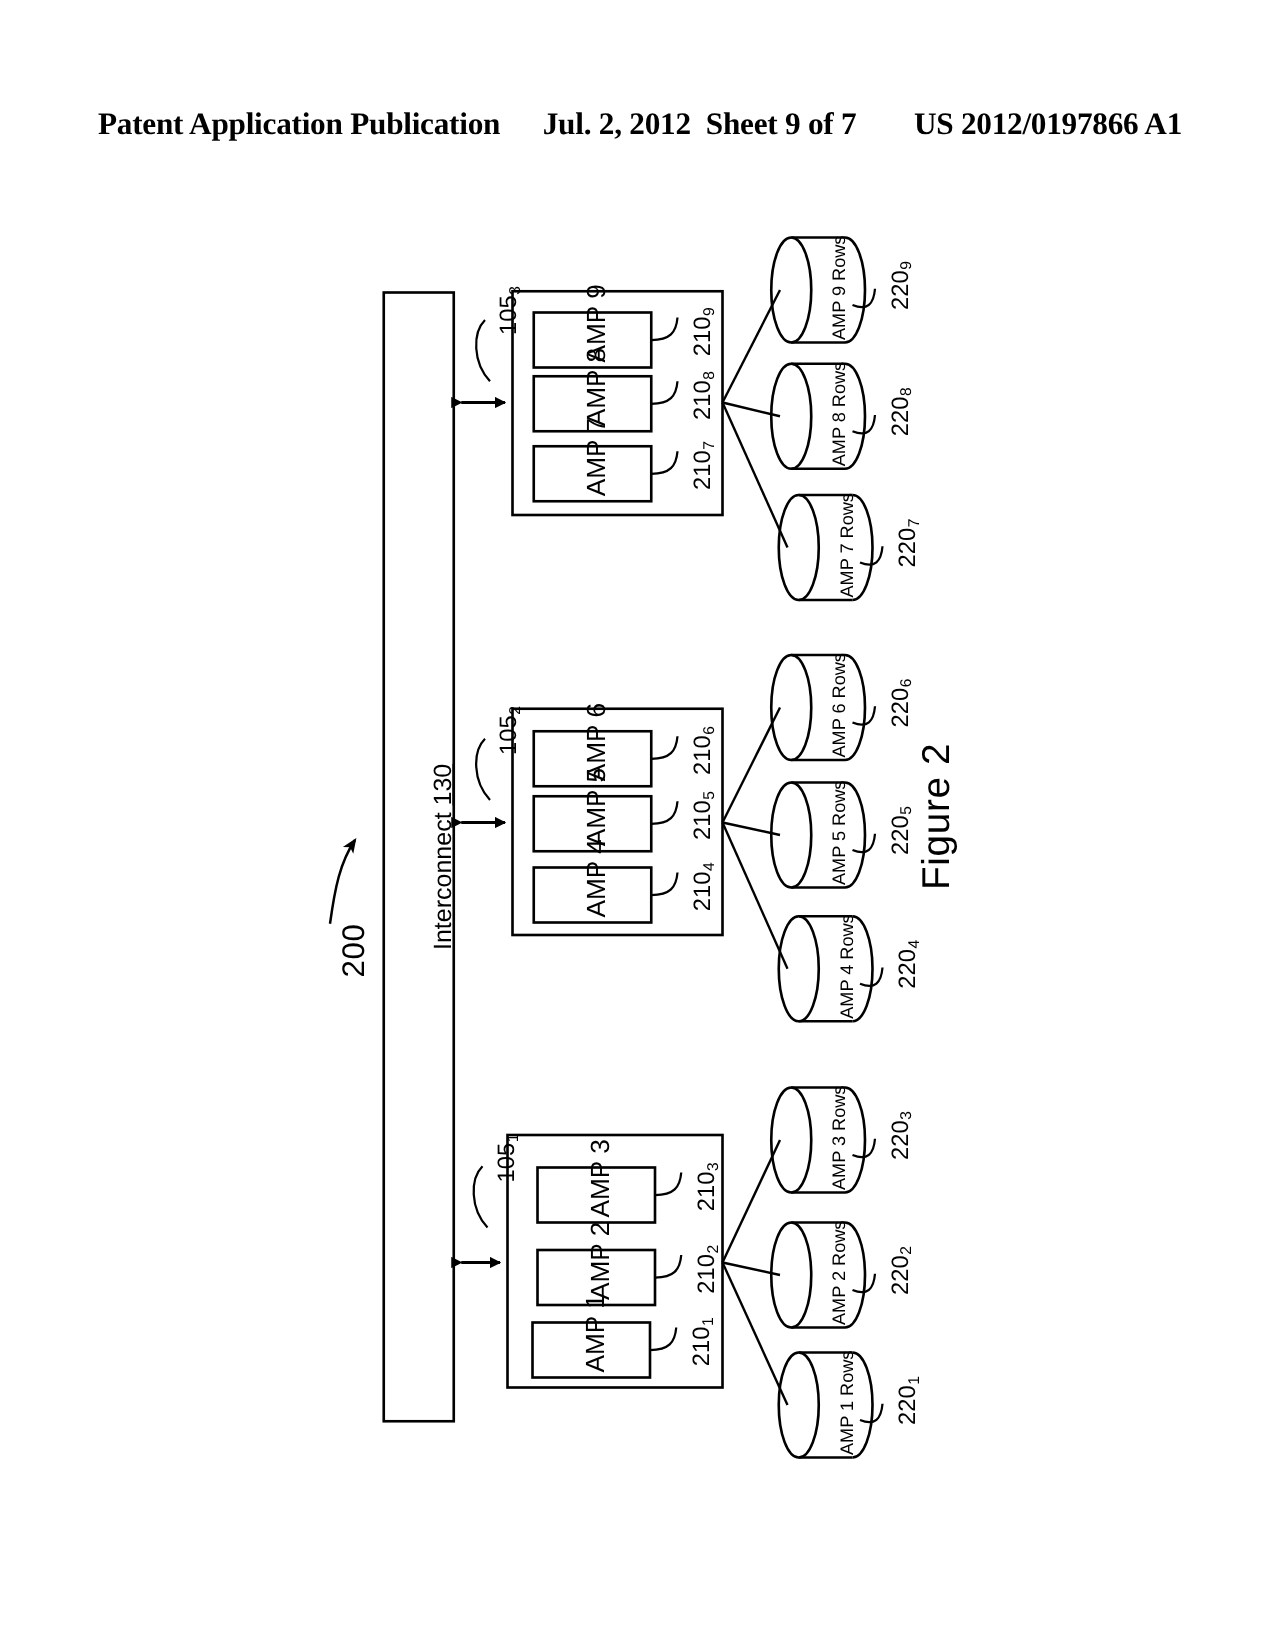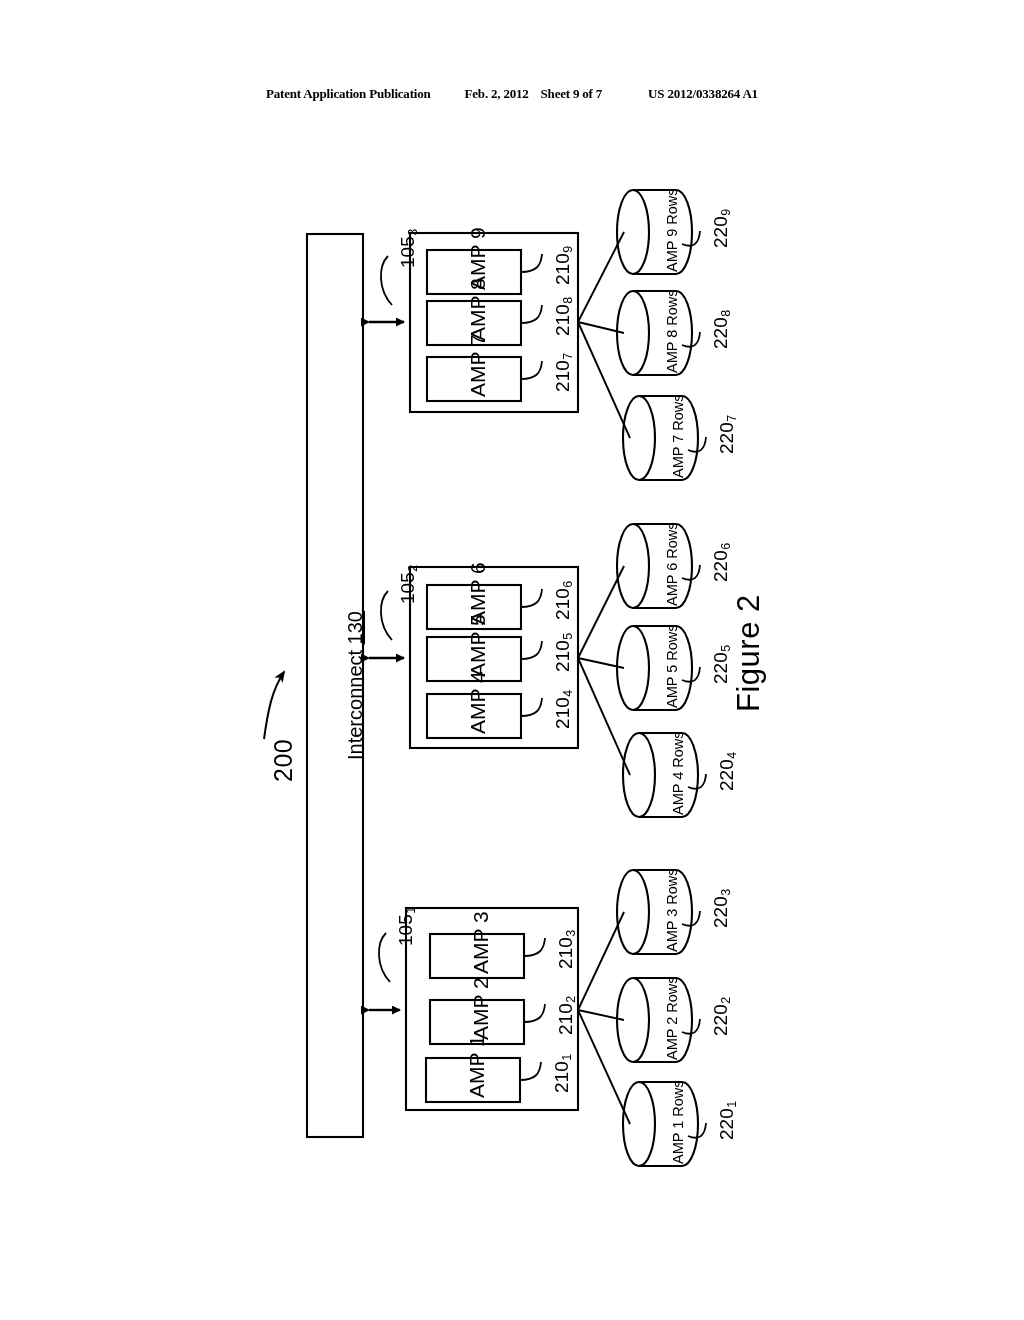--- a/index.html
+++ b/index.html
@@ -21,21 +21,21 @@
     position: absolute;
     top: 86px;
     left: 0;
     width: 1024px;
     height: 30px;
     display: flex;
     justify-content: center;
     align-items: baseline;
     font-family: "Liberation Serif", serif;
     font-weight: bold;
-    font-size: 13px;
+    font-size: 25px;
     color: #000000;
     letter-spacing: -0.2px;
     white-space: nowrap;
   }
   #patent-header .hdr-left   { margin-right: 34px; }
   #patent-header .hdr-date   { margin-right: 12px; }
   #patent-header .hdr-sheet  { margin-right: 46px; }
   #patent-header .hdr-right  { }
 
   
@@ -108,23 +108,23 @@
     letter-spacing: 0.5px;
   }
 </style>
 </head>
 <body>
 
 <div id="page">
 
   <div id="patent-header">
     <span class="hdr-left">Patent Application Publication</span>
-    <span class="hdr-date">Feb. 2, 2012</span>
+    <span class="hdr-date">Jul. 2, 2012</span>
     <span class="hdr-sheet">Sheet 9 of 7</span>
-    <span class="hdr-right">US 2012/0338264 A1</span>
+    <span class="hdr-right">US 2012/0197866 A1</span>
   </div>
 
   <div id="diagram">
 
     <svg width="1024" height="1320" viewBox="0 0 1024 1320" xmlns="http://www.w3.org/2000/svg">
 
       <defs>
         <marker id="arrow-r" markerWidth="9" markerHeight="9" refX="8" refY="4.5" orient="auto" markerUnits="userSpaceOnUse">
           <path d="M0,0 L9,4.5 L0,9 z" fill="#000000"></path>
         </marker>

